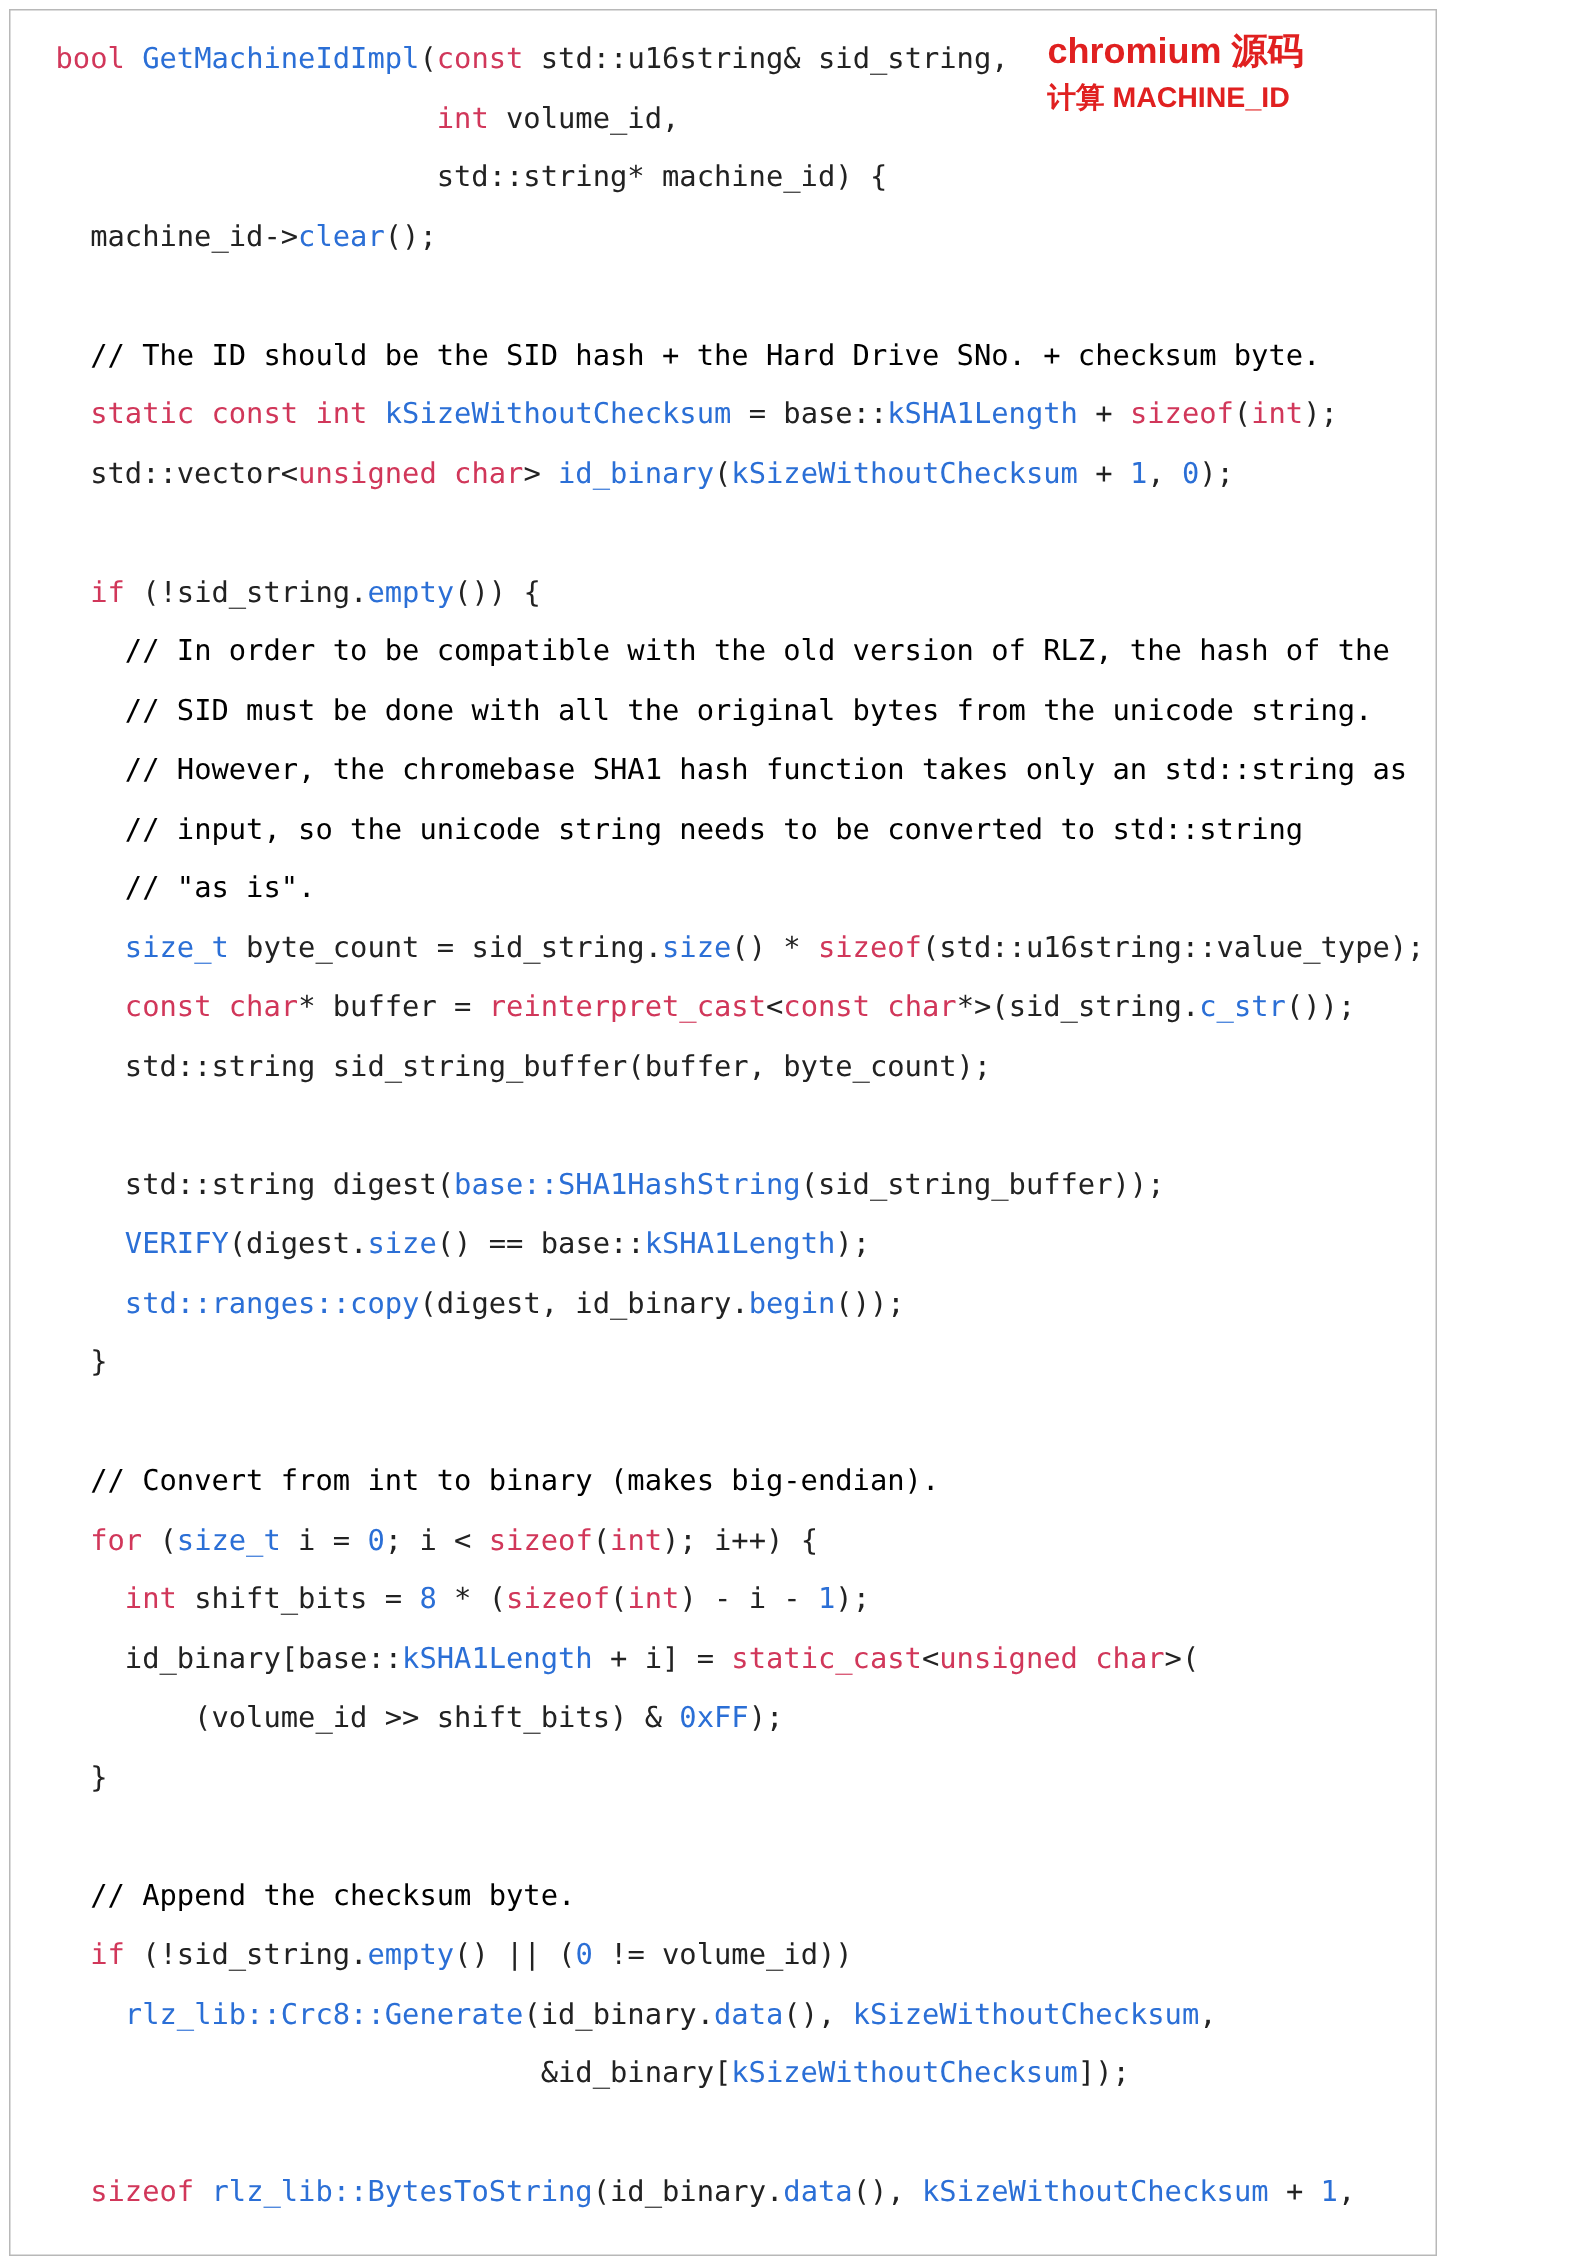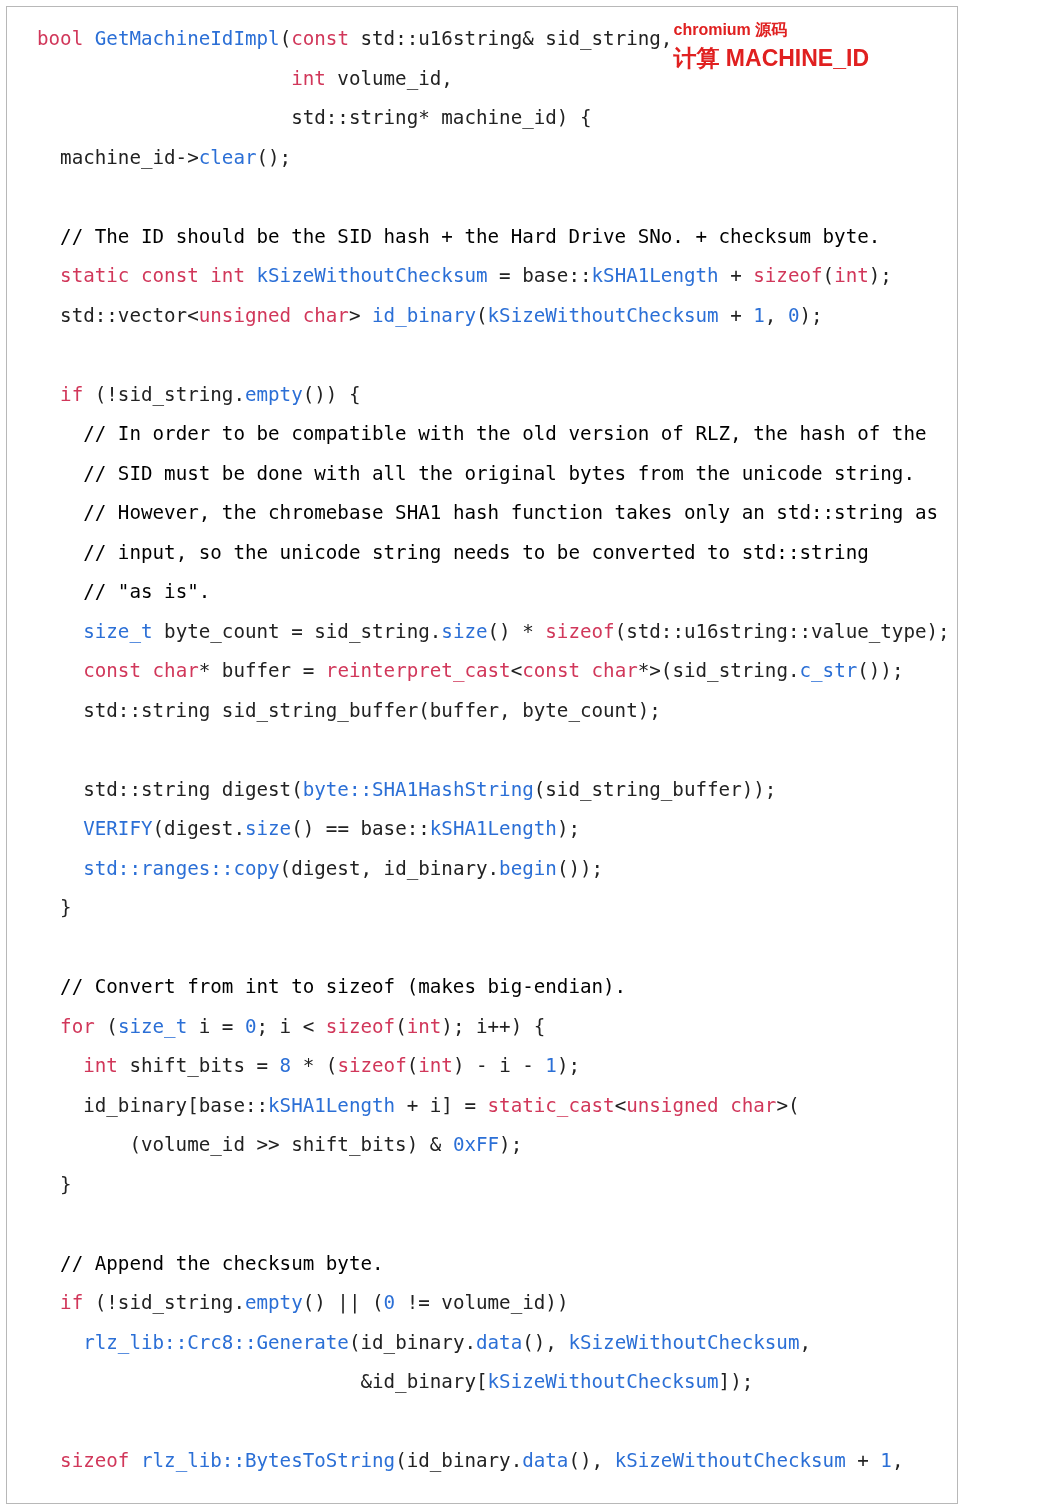--- a/index.html
+++ b/index.html
@@ -51,28 +51,28 @@
     right: 88px;
     top: 12px;
     text-align: left;
     line-height: 1.35;
     white-space: nowrap;
   }
   #annotation .line1 {
     display: block;
     font-family: "Liberation Sans", sans-serif;
     font-weight: bold;
-    font-size: 16px;
+    font-size: 24px;
     color: #e02020;
   }
   #annotation .line2 {
     display: block;
     font-family: "Liberation Sans", sans-serif;
     font-weight: bold;
-    font-size: 23px;
+    font-size: 19px;
     color: #e02020;
     margin-top: 2px;
   }
 </style>
 </head>
 <body>
 
 <div id="page">
   <div id="code-frame">
     <pre id="code"><span class="kw">bool</span> <span class="id">GetMachineIdImpl</span>(<span class="kw">const</span> std::u16string&amp; sid_string,
@@ -87,26 +87,26 @@
   <span class="kw">if</span> (!sid_string.<span class="id">empty</span>()) {
     <span class="cmt">// In order to be compatible with the old version of RLZ, the hash of the</span>
     <span class="cmt">// SID must be done with all the original bytes from the unicode string.</span>
     <span class="cmt">// However, the chromebase SHA1 hash function takes only an std::string as</span>
     <span class="cmt">// input, so the unicode string needs to be converted to std::string</span>
     <span class="cmt">// "as is".</span>
     <span class="id">size_t</span> byte_count = sid_string.<span class="id">size</span>() * <span class="kw">sizeof</span>(std::u16string::value_type);
     <span class="kw">const char</span>* buffer = <span class="kw">reinterpret_cast</span>&lt;<span class="kw">const char</span>*&gt;(sid_string.<span class="id">c_str</span>());
     std::string sid_string_buffer(buffer, byte_count);
 
-    std::string digest(<span class="id">byte::SHA1HashString</span>(sid_string_buffer));
+    std::string digest(<span class="id">base::SHA1HashString</span>(sid_string_buffer));
     <span class="id">VERIFY</span>(digest.<span class="id">size</span>() == base::<span class="id">kSHA1Length</span>);
     <span class="id">std::ranges::copy</span>(digest, id_binary.<span class="id">begin</span>());
   }
 
-  <span class="cmt">// Convert from int to sizeof (makes big-endian).</span>
+  <span class="cmt">// Convert from int to binary (makes big-endian).</span>
   <span class="kw">for</span> (<span class="id">size_t</span> i = <span class="num">0</span>; i &lt; <span class="kw">sizeof</span>(<span class="kw">int</span>); i++) {
     <span class="kw">int</span> shift_bits = <span class="num">8</span> * (<span class="kw">sizeof</span>(<span class="kw">int</span>) - i - <span class="num">1</span>);
     id_binary[base::<span class="id">kSHA1Length</span> + i] = <span class="kw">static_cast</span>&lt;<span class="kw">unsigned char</span>&gt;(
         (volume_id &gt;&gt; shift_bits) &amp; <span class="num">0xFF</span>);
   }
 
   <span class="cmt">// Append the checksum byte.</span>
   <span class="kw">if</span> (!sid_string.<span class="id">empty</span>() || (<span class="num">0</span> != volume_id))
     <span class="id">rlz_lib::Crc8::Generate</span>(id_binary.<span class="id">data</span>(), <span class="id">kSizeWithoutChecksum</span>,
                             &amp;id_binary[<span class="id">kSizeWithoutChecksum</span>]);

